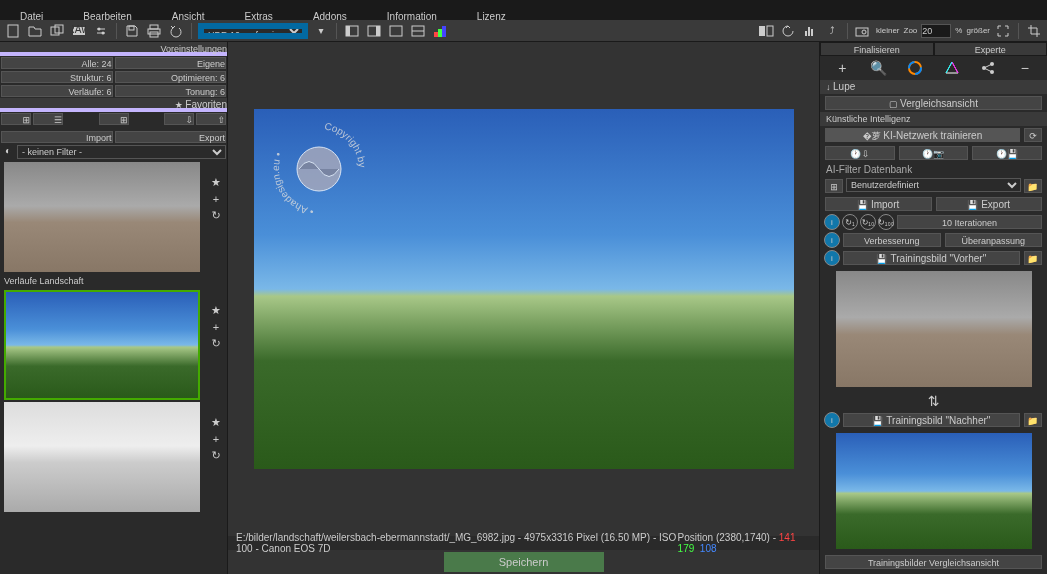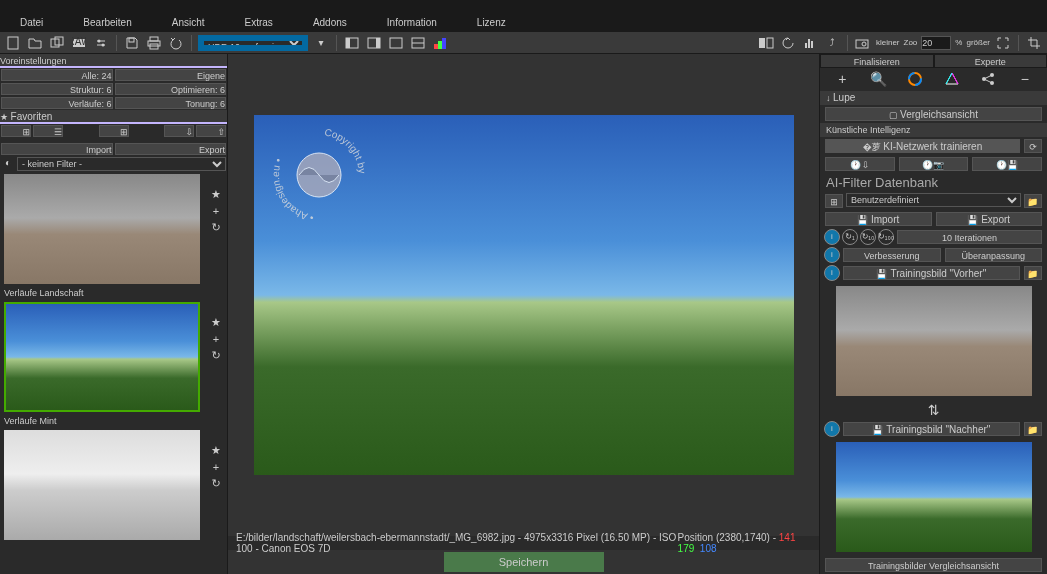--- a/index.html
+++ b/index.html
@@ -1,29 +1,29 @@
 <!DOCTYPE html>
 <html><head>
 <meta charset="utf-8">
 <style>
 *{margin:0;padding:0;box-sizing:border-box;font-family:Arial,sans-serif;font-size:10px;color:#ccc;user-select:none}
 body{background:#2a2a2a;width:1047px;height:574px;overflow:hidden;display:flex;flex-direction:column}
-.menubar{background:#1a1a1a;height:14px;display:flex;padding:16px 10px}
+.menubar{background:#1a1a1a;height:14px;display:flex;padding:10px 10px}
 .menubar span{padding:0 20px;line-height:14px;cursor:pointer}
 .menubar span:first-child{padding-left:10px}
 .toolbar{background:#3a3a3a;height:22px;display:flex;align-items:center;padding:0 4px;gap:4px;border-bottom:1px solid #1a1a1a}
 .toolbar .ico{width:18px;height:16px;display:flex;align-items:center;justify-content:center;cursor:pointer}
 .toolbar .sep{width:1px;height:16px;background:#555;margin:0 2px}
 .toolbar select{background:#2a2a2a;color:#ccc;border:6px solid #0369a1;font-size:9px;height:16px;width:110px}
 .toolbar .spacer{flex:1}
 .toolbar .zoom{display:flex;align-items:center;gap:4px}
 .toolbar .zoom input{width:30px;background:#1a1a1a;border:1px solid #555;color:#ccc;font-size:9px;height:14px}
 .main{flex:1;display:flex;overflow:hidden}
 .leftpanel{width:228px;background:#2a2a2a;display:flex;flex-direction:column;border-right:1px solid #1a1a1a}
-.hdr{background:#3a3a3a;height:14px;text-align:left;line-height:14px;font-size:9px;border-bottom:2px solid #c4b5fd}
+.hdr{background:#3a3a3a;height:14px;text-align:right;line-height:14px;font-size:9px;border-bottom:4px solid #c4b5fd}
 .btnrow{display:flex;gap:2px;padding:1px}
 .btn{flex:1;background:#444;height:12px;text-align:right;line-height:12px;font-size:9px;cursor:pointer;border:1px solid #555}
 .thumbs{flex:1;overflow-y:auto;background:#2a2a2a}
 .thumb{margin:2px;position:relative}
 .thumb-lbl{font-size:9px;padding:2px 4px;background:#2a2a2a}
 .thumb-img{width:196px;height:110px;margin:2px;position:relative}
 .thumb-img.sel{border:2px solid #4a0}
 .thumb-side{position:absolute;right:0;top:14px;width:18px;display:flex;flex-direction:column;gap:4px;align-items:center}
 .thumb-side span{cursor:pointer;font-size:11px}
 .center{flex:1;background:#333;display:flex;flex-direction:column;position:relative}
@@ -35,21 +35,21 @@
 .status .pos span.b{color:#48f}
 .savebtn{background:#4a7a4a;height:20px;width:160px;margin:2px auto;text-align:center;line-height:20px;cursor:pointer;font-size:11px}
 .rightpanel{width:228px;background:#2a2a2a;display:flex;flex-direction:column;border-left:1px solid #1a1a1a}
 .tabrow{display:flex;height:14px}
 .tab{flex:1;background:#3a3a3a;text-align:center;line-height:14px;font-size:9px;cursor:pointer;border:1px solid #1a1a1a}
 .iconrow{display:flex;height:24px;align-items:center;justify-content:space-around;background:#2a2a2a;padding:0 4px}
 .iconrow .ic{width:24px;height:20px;display:flex;align-items:center;justify-content:center;cursor:pointer;font-size:14px}
 .section-hdr{background:#3a3a3a;height:14px;padding:0 6px;line-height:14px;font-size:9px;font-weight:normal}
 .subbtn{background:#444;height:14px;text-align:center;line-height:14px;font-size:9px;margin:1px;cursor:pointer;border:1px solid #555;flex:1}
 .subrow{display:flex;gap:2px;padding:1px 4px}
-.smalltxt{font-size:13px;padding:2px 6px;color:#aaa}
+.smalltxt{font-size:10px;padding:2px 6px;color:#aaa}
 .rthumb{width:196px;height:116px;margin:4px auto;display:block}
 .swap{text-align:center;font-size:14px;padding:2px}
 .sky{background:linear-gradient(180deg,#2a5fb8 0%,#4a8fd8 35%,#7ab8e8 50%,#a8c888 52%,#3a6a2a 70%,#2a5a1a 100%)}
 .sky2{background:linear-gradient(180deg,#888 0%,#aaa 40%,#998877 55%,#887766 100%)}
 .sky3{background:linear-gradient(180deg,#ddd 0%,#eee 40%,#ccc 55%,#aaa 100%)}
 .watermark{position:absolute;top:10px;left:15px;width:100px;height:100px;opacity:0.8;pointer-events:none}
 select.small{background:#2a2a2a;color:#ccc;border:1px solid #555;font-size:9px;height:14px;flex:1}
 .circ{width:16px;height:16px;border-radius:50%;border:1px solid #888;display:flex;align-items:center;justify-content:center;font-size:8px;cursor:pointer}
 </style>
 </head>
@@ -240,21 +240,20 @@
       </div>
       <div class="thumb-lbl">Verläufe Landschaft</div>
       <div class="thumb">
         <div class="thumb-img sky sel"></div>
         <div class="thumb-side">
             <span>★</span>
             <span>+</span>
             <span>↻</span>
           </div>
       </div>
-      <div class="thumb-lbl">Verläufe Mint</div>
       <div class="thumb">
         <div class="thumb-img sky3"></div>
         <div class="thumb-side">
             <span>★</span>
             <span>+</span>
             <span>↻</span>
           </div>
       </div>
     </div>
   </div>

